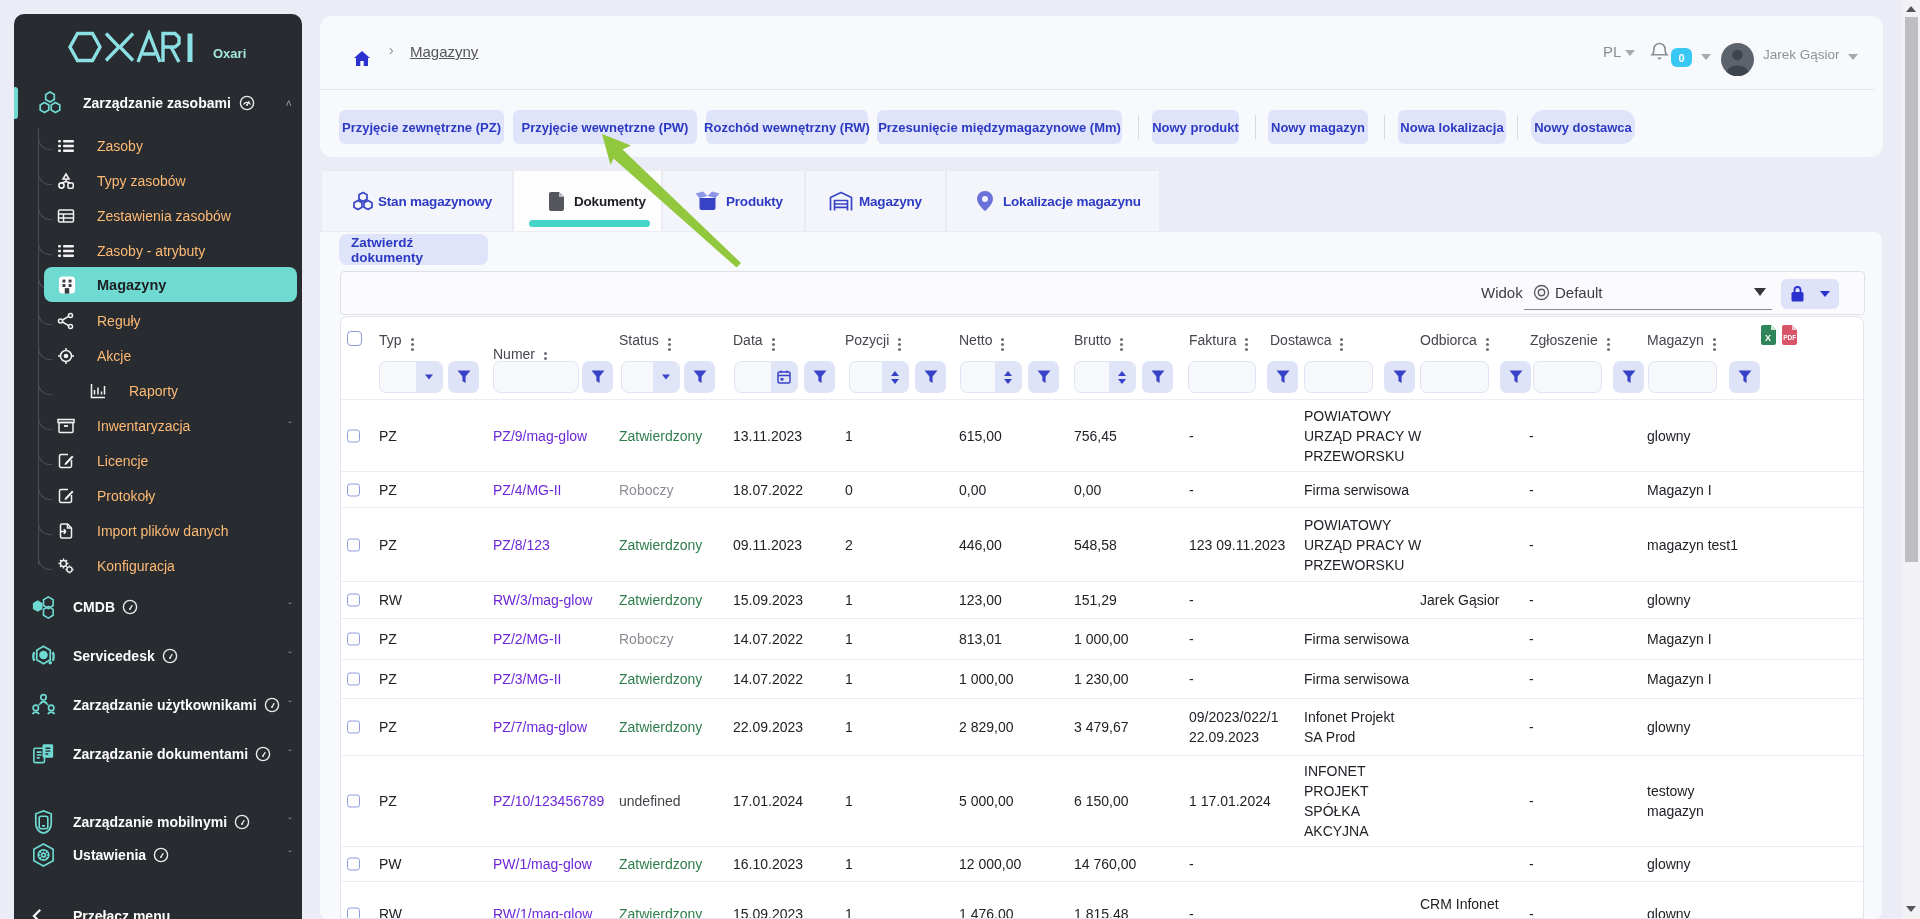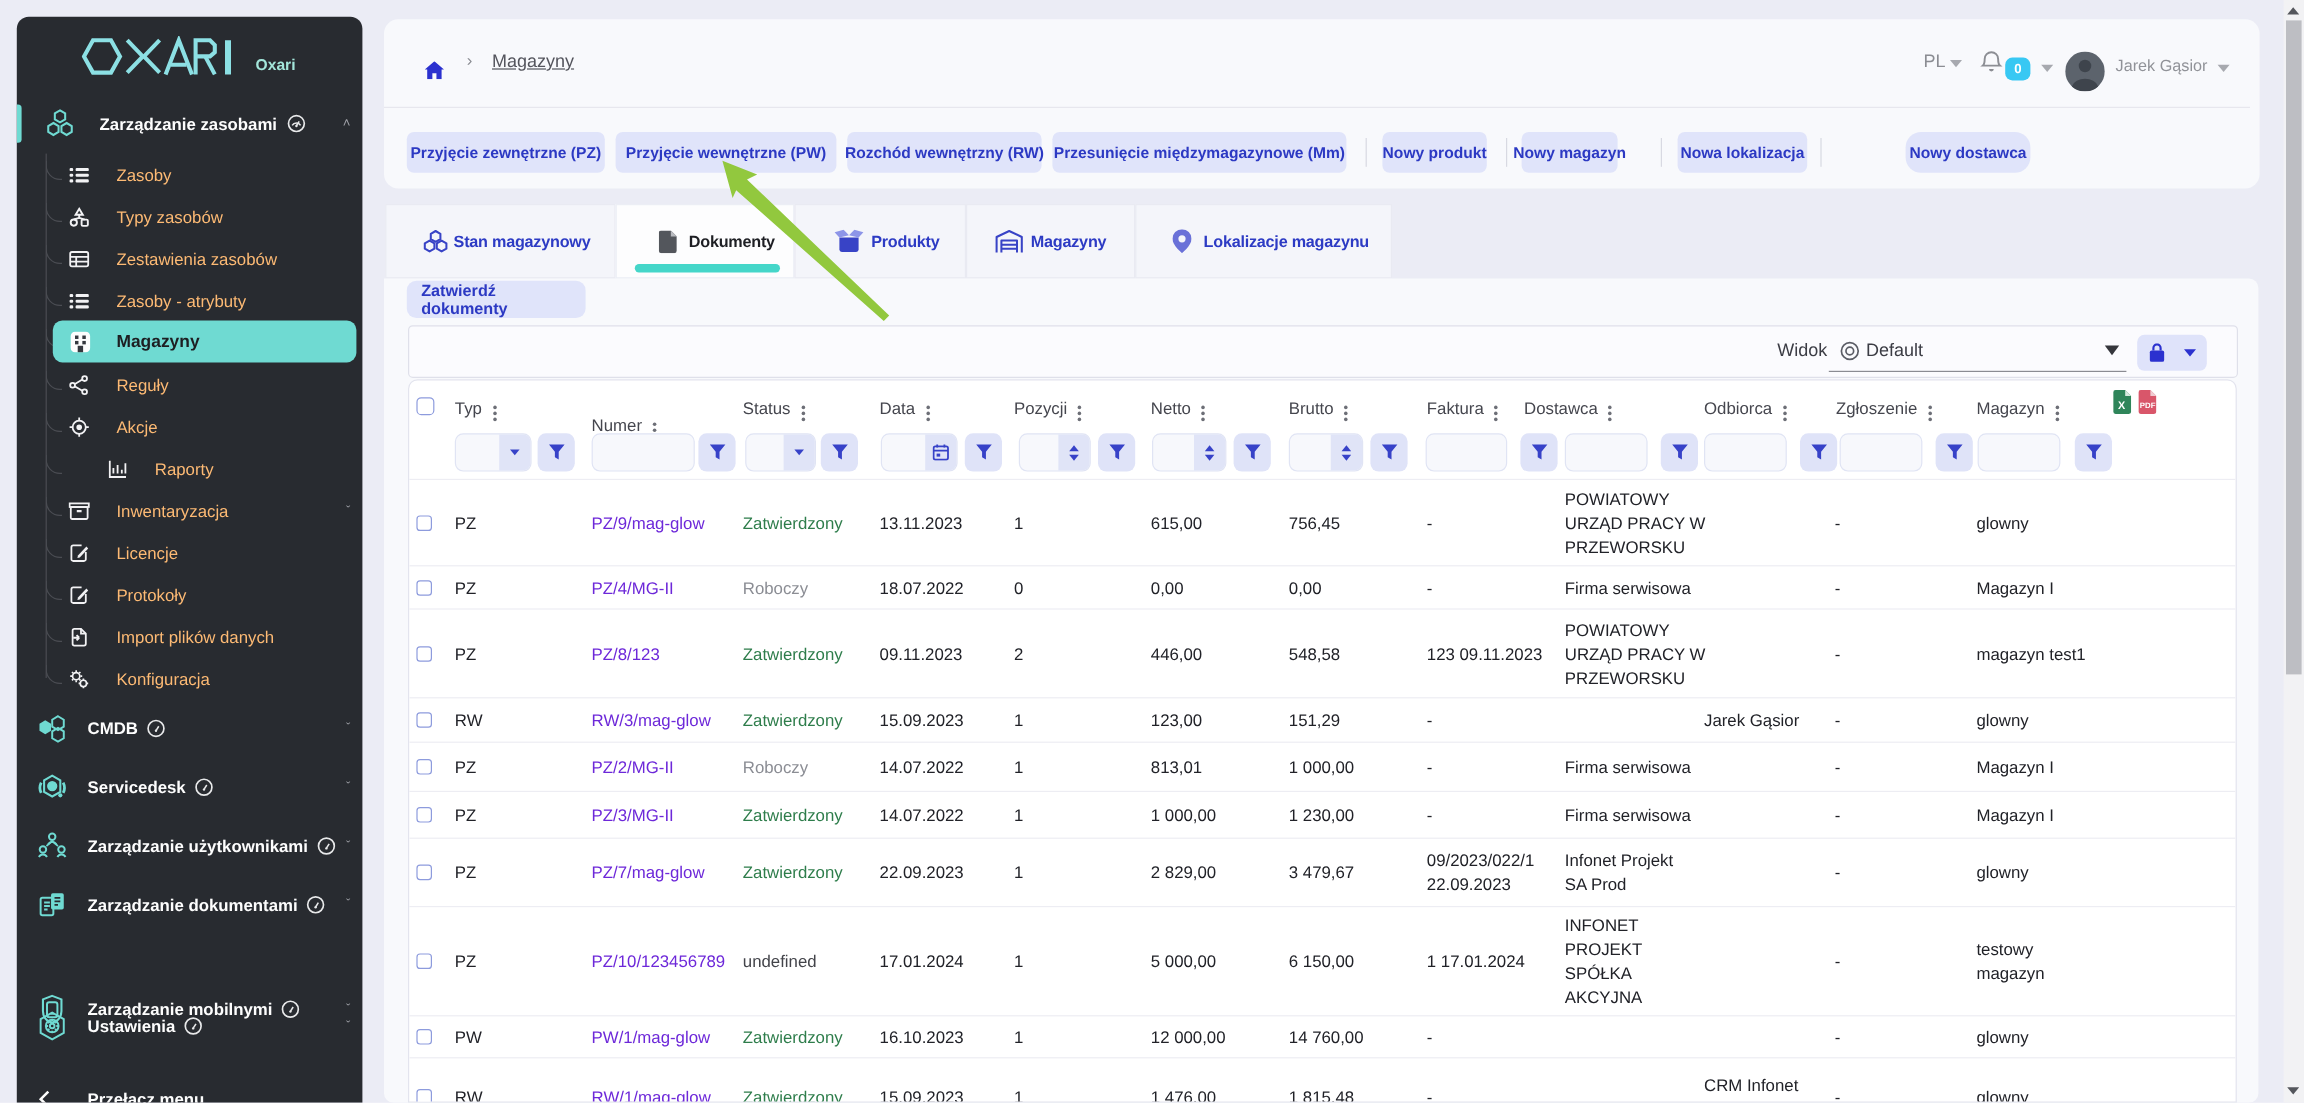--- a/index.html
+++ b/index.html
@@ -312,21 +312,21 @@
     <span class="tx">
         <span class="sec-title">Zarządzanie dokumentami</span>
       <svg width="16" height="16" viewBox="0 0 16 16">
           <circle cx="8" cy="8" r="6.6" stroke="#e8e9ea" stroke-width="1.4" fill="none"></circle>
           <line x1="8" y1="9.8" x2="10.3" y2="6.2" stroke="#e8e9ea" stroke-width="1.3"></line>
           <circle cx="8" cy="10" r="1" fill="#e8e9ea"></circle>
         </svg>
     </span>
     <span class="chev">ˇ</span>
   </div>
-  <div class="srow" style="top:803px;padding-left:35px;">
+  <div class="srow" style="top:784px;padding-left:35px;">
     <svg class="ic" viewBox="0 0 28 28" fill="none" stroke="#6fdad2" stroke-width="1.7">
         <path d="M14 2.5 L22 5.5 V15 a8.5 10 0 0 1 -8 10.5 a8.5 10 0 0 1 -8 -10.5 V5.5 Z" stroke-width="1.8"></path>
         <rect x="9.5" y="8" width="9" height="13" rx="2"></rect>
         <line x1="12.5" y1="18" x2="15.5" y2="18"></line>
       </svg>
     <span class="tx">
         <span class="sec-title">Zarządzanie mobilnymi</span>
       <svg width="16" height="16" viewBox="0 0 16 16">
           <circle cx="8" cy="8" r="6.6" stroke="#e8e9ea" stroke-width="1.4" fill="none"></circle>
           <line x1="8" y1="9.8" x2="10.3" y2="6.2" stroke="#e8e9ea" stroke-width="1.3"></line>
@@ -386,25 +386,25 @@
   <span class="gray-tri abs" style="left:1528px;top:38px;border-top-color:#a7a9af;"></span>
   <div class="divider"></div>
 
   <div class="btn" style="left:19px;width:165px;">Przyjęcie zewnętrzne (PZ)</div>
   <div class="btn" style="left:193px;width:184px;">Przyjęcie wewnętrzne (PW)</div>
   <div class="btn" style="left:386px;width:162px;">Rozchód wewnętrzny (RW)</div>
   <div class="btn" style="left:557px;width:245px;">Przesunięcie międzymagazynowe (Mm)</div>
   <div class="vsep" style="left:818px;"></div>
   <div class="btn" style="left:832px;width:87px;">Nowy produkt</div>
   <div class="vsep" style="left:935px;"></div>
-  <div class="btn" style="left:948px;width:80px;">Nowy magazyn</div>
+  <div class="btn" style="left:948px;width:100px;">Nowy magazyn</div>
   <div class="vsep" style="left:1064px;"></div>
   <div class="btn" style="left:1078px;width:108px;">Nowa lokalizacja</div>
   <div class="vsep" style="left:1197px;"></div>
-  <div class="btn" style="left:1268px;width:104px;border-radius:13px;">Nowy dostawca</div>
+  <div class="btn" style="left:1211px;width:104px;border-radius:13px;">Nowy dostawca</div>
 </div>
 
 <div class="tab" style="left:321px;width:192px;padding-left:30px;">
   <svg width="22" height="21" viewBox="0 0 22 21" style="margin-right:4px;">
       <g fill="none" stroke="#3843c6" stroke-width="1.7" stroke-linejoin="round">
         <path d="M11 1.5 L15 3.8 V8.2 L11 10.5 L7 8.2 V3.8 Z"></path>
         <path d="M6 9.5 L10 11.8 V16.2 L6 18.5 L2 16.2 V11.8 Z"></path>
         <path d="M16 9.5 L20 11.8 V16.2 L16 18.5 L12 16.2 V11.8 Z"></path>
       </g>
     </svg>

